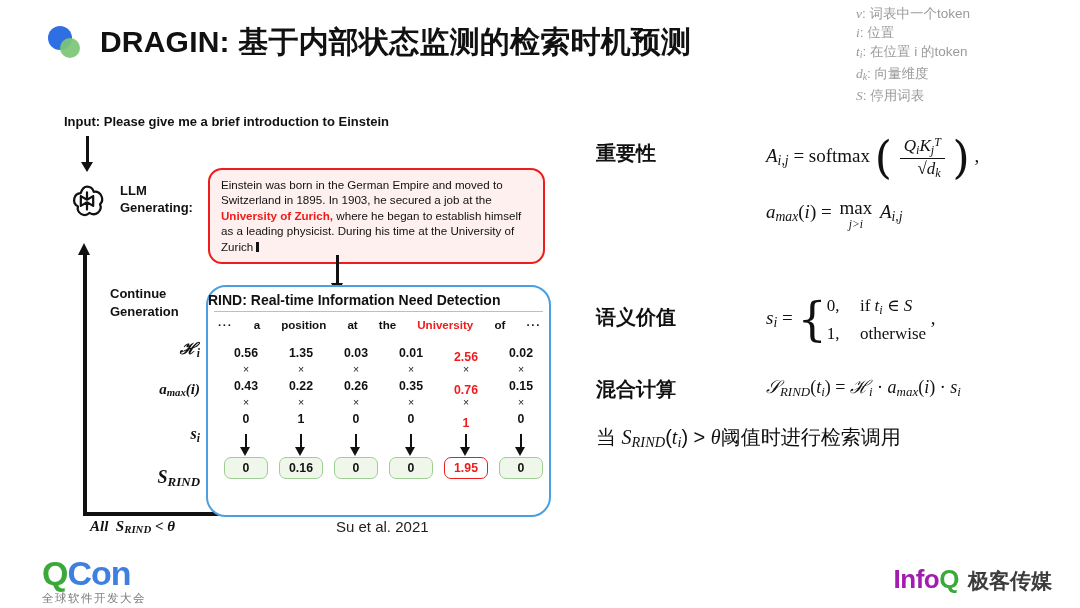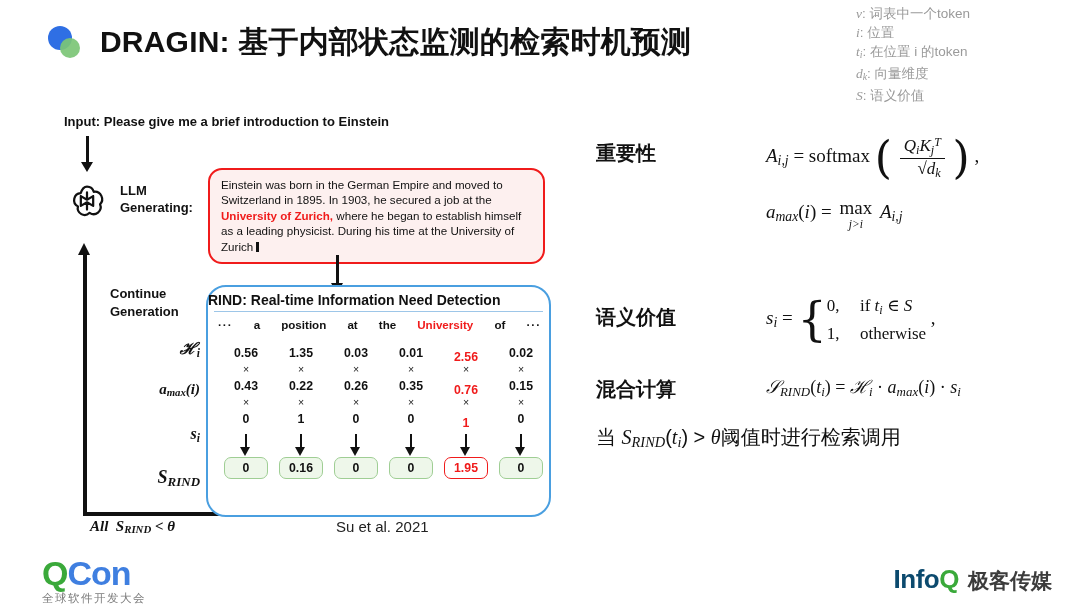--- a/index.html
+++ b/index.html
@@ -130,21 +130,21 @@
 
   
   .footer-left{position:absolute;left:42px;top:556px;}
   .qcon{font-size:34px;font-weight:bold;letter-spacing:-1px;line-height:34px;}
   .qcon .q{color:#3aa93a;}
   .qcon .con{color:#3f7fe0;}
   .qcon-sub{font-size:11.5px;color:#7b7b7b;letter-spacing:1.5px;margin-top:1px;}
 
   .footer-right{position:absolute;right:28px;top:566px;display:flex;align-items:baseline;gap:9px;}
   .infoq{font-size:26px;font-weight:bold;letter-spacing:-.5px;line-height:26px;}
-  .infoq .info{color:#0c4a6e;text-align:right;}
+  .infoq .info{color:#a21caf;text-align:right;}
   .infoq .qq{color:#3aa93a;}
   .geek{font-size:21px;font-weight:bold;color:#3c3c3c;}
 </style>
 </head>
 <body>
 
 <div class="slide">
 
   <div class="title-row">
     <span class="bullet">
@@ -152,21 +152,21 @@
         <span class="c-green"></span>
     </span>
     <span class="title-text">DRAGIN: 基于内部状态监测的检索时机预测</span>
   </div>
 
   <div class="legend">
     <div class="ln"><span class="mi">v</span><span>: 词表中一个token</span></div>
     <div class="ln"><span class="mi">i</span><span>: 位置</span></div>
     <div class="ln"><span class="mi">t<span class="sub">i</span></span><span>: 在位置 i 的token</span></div>
     <div class="ln"><span class="mi">d<span class="sub">k</span></span><span>: 向量维度</span></div>
-    <div class="ln"><span class="mi">S</span><span>: 语义价值</span></div>
+    <div class="ln"><span class="mi">S</span><span>: 停用词表</span></div>
   </div>
 
   <div class="figure">
 
     <div class="fig-input">Input: Please give me a brief introduction to Einstein</div>
     <div class="arrow-down-1"></div>
 
     <svg class="oai" viewBox="0 0 64 64">
       <g fill="none" stroke="#111" stroke-width="3.4" stroke-linejoin="round" stroke-linecap="round">
         <path d="M32 10c5 0 9 3.3 10.4 8 4.8-.6 9.4 1.9 11.5 6.2 2.1 4.3 1.2 9.4-2 12.8 1.8 4.5.6 9.6-3.1 12.6-3.7 3-8.9 3.1-12.8.4C32.6 53.3 27.6 54.4 23.4 52c-4.2-2.4-6.3-7.2-5.2-11.8-4.3-2.3-6.6-7-5.6-11.7 1-4.7 5-8.1 9.8-8.4C24 15.2 27.7 10 32 10z"></path>

